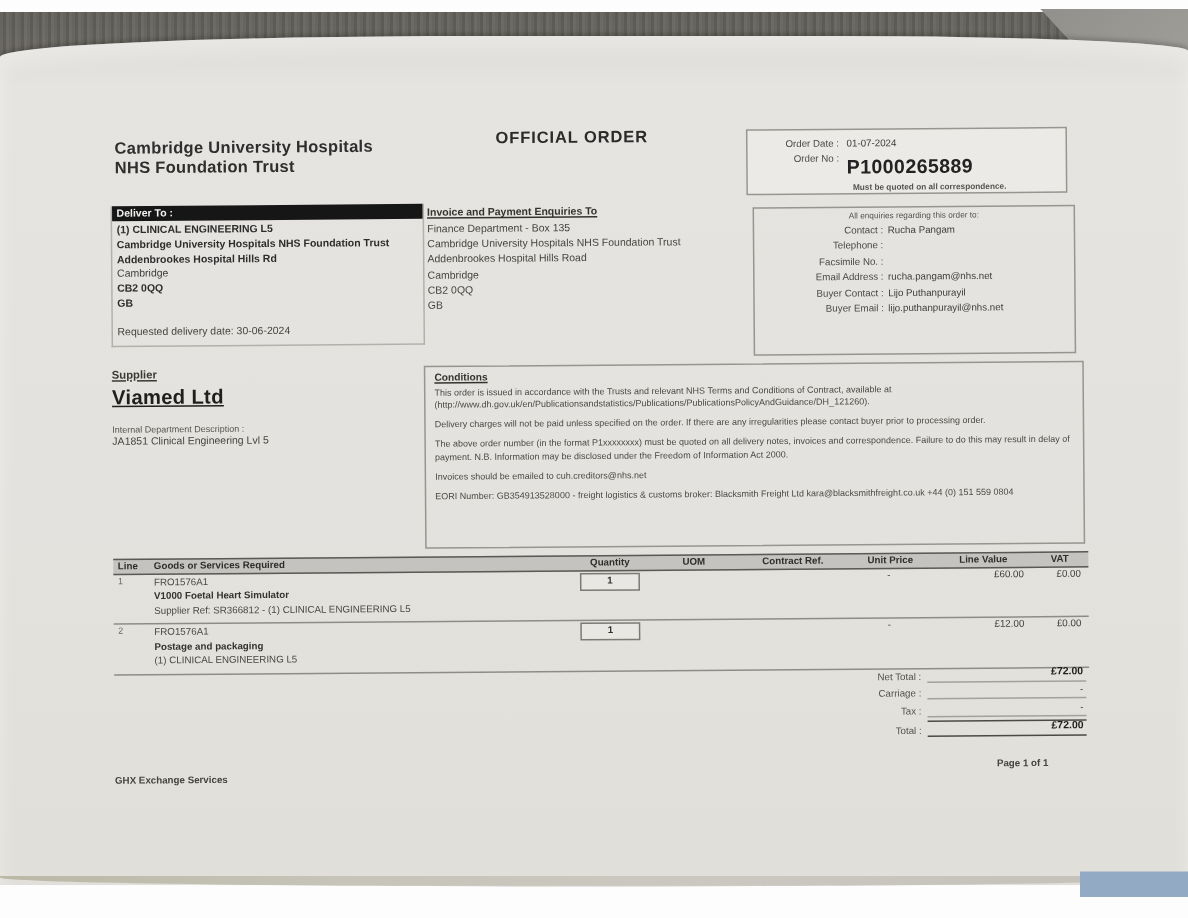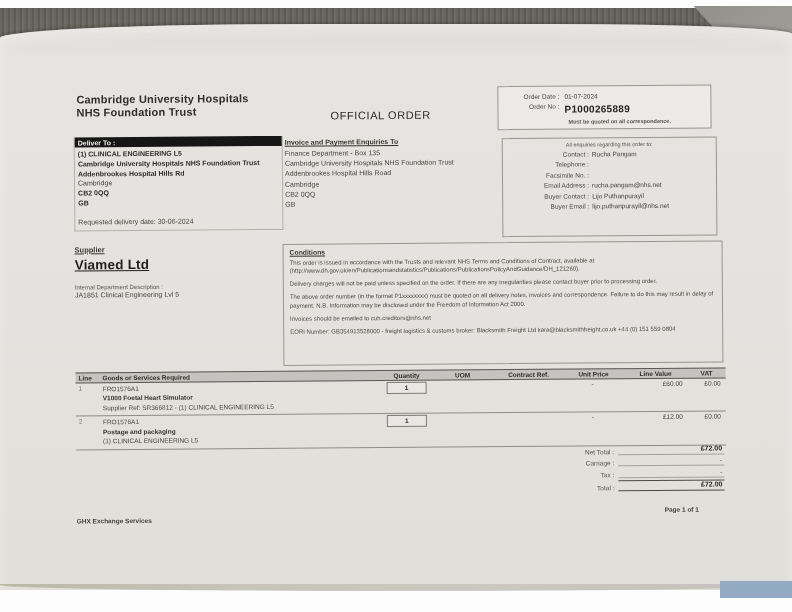--- a/index.html
+++ b/index.html
@@ -21,27 +21,27 @@
   .paper-edge{position:absolute;left:0;top:584px;width:792px;height:7px;
     background:linear-gradient(90deg,#b3b29c,#c2c0b4 30%,#c6c4bc 60%,#bdbbb3);
     border-radius:0 0 50% 50%/0 0 6px 6px;opacity:.85;}
   .corner-blue{position:absolute;right:0;top:581px;width:72px;height:17px;}
 
   
   .doc{position:absolute;inset:0;transform:rotate(-0.45deg);transform-origin:50% 50%;color:#3c3c3c;}
   .abs{position:absolute;}
 
   .trust{left:78px;top:91px;font-size:11px;font-weight:bold;color:#2e2e2e;line-height:1.2;letter-spacing:.2px;}
-  .official{left:332px;top:109px;font-size:11px;font-weight:normal;color:#2a2a2a;letter-spacing:.6px;}
+  .official{left:332px;top:86px;font-size:11px;font-weight:bold;color:#2a2a2a;letter-spacing:.6px;}
 
   .order-box{left:499px;top:87px;width:214px;height:44px;border:1px solid #97958f;background:#eceae6;
     padding:5px 8px 3px 4px;font-size:6.5px;}
   .order-row{display:flex;line-height:1.55;}
   .order-row .lbl{width:62px;text-align:right;color:#4a4a48;padding-right:5px;}
-  .order-no{font-size:10px;font-weight:bold;color:#222;letter-spacing:.3px;}
+  .order-no{font-size:13px;font-weight:bold;color:#222;letter-spacing:.3px;}
   .order-note{font-size:5.5px;color:#55534f;margin-left:66px;margin-top:1px;font-weight:bold;}
 
   .deliver{left:75px;top:135px;width:209px;border:1px solid #b3b1ab;border-top:none;}
   .deliver-bar{background:#161616;color:#f2f2f0;font-size:7px;font-weight:bold;padding:1.5px 3px;}
   .deliver-body{padding:2px 3px 3px 3px;font-size:7px;line-height:1.4;}
   .deliver-body .b{font-weight:bold;color:#2d2d2d;}
   .deliver-req{margin-top:9px;font-size:7px;color:#47453f;}
 
   .invoice{left:286px;top:137px;width:212px;font-size:7px;line-height:1.45;color:#454540;}
   .invoice-title{font-weight:bold;text-decoration:underline;color:#34342f;margin-bottom:1px;}

